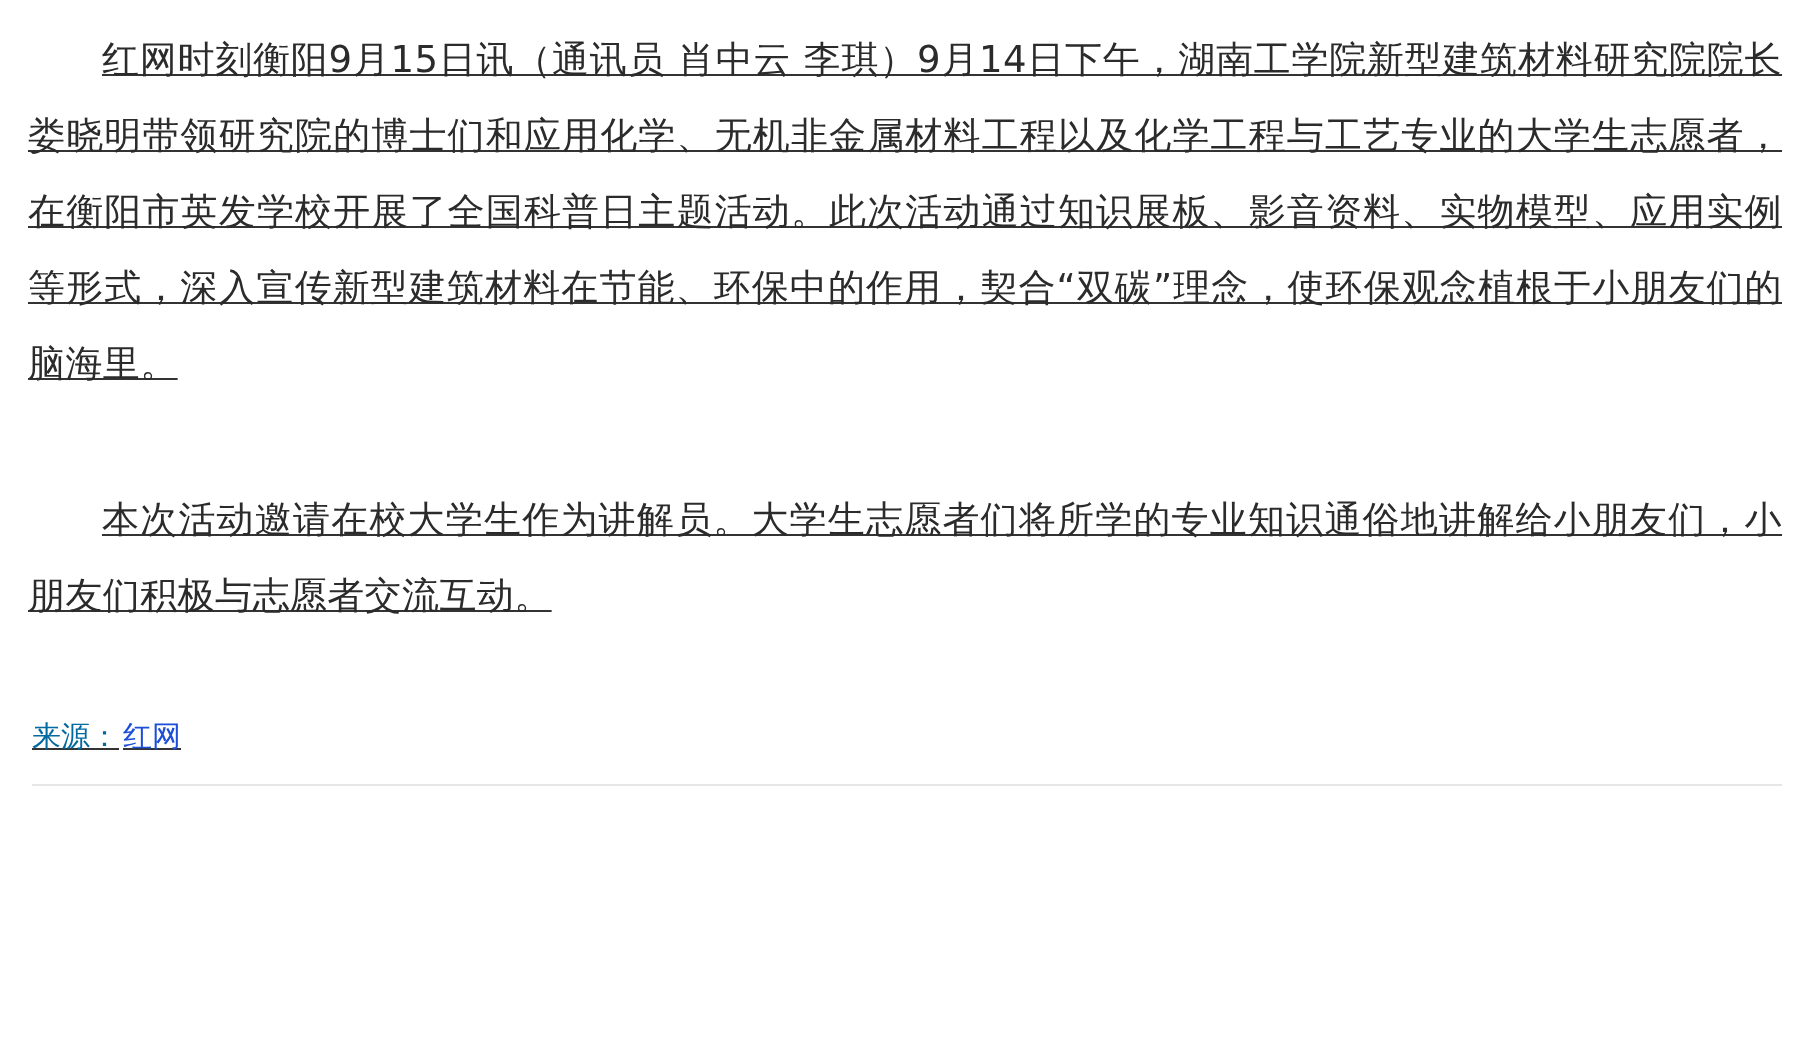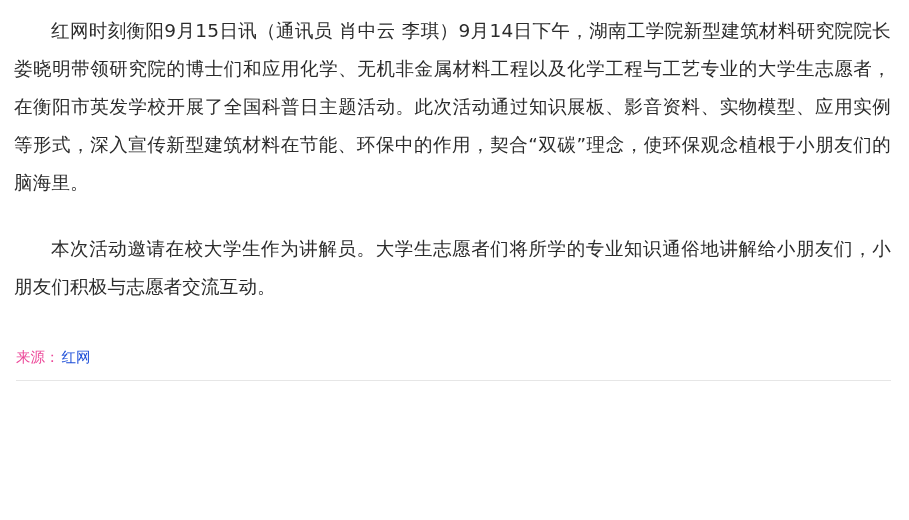--- a/index.html
+++ b/index.html
@@ -11,46 +11,47 @@
     width: 909px;
     height: 520px;
     font-family: "DejaVu Sans", "Liberation Sans", sans-serif;
     color: #333333;
     overflow: hidden;
   }
   .article {
     box-sizing: border-box;
     width: 909px;
     padding: 12px 18px 0 14px;
+    text-decoration: underline;
   }
   .para {
     font-size: 18.5px;
     line-height: 38px;
     color: #2b2b2b;
     text-align: justify;
     text-justify: inter-ideograph;
     text-indent: 2em;
     margin: 0 0 16px 0;
     letter-spacing: 0.2px;
   }
   .para.second {
-    margin-top: 28px;
+    margin-top: 40px;
   }
   .meta {
     margin-top: 34px;
     padding-left: 2px;
   }
   .meta-row {
     font-size: 14.5px;
     line-height: 34px;
     color: #8a8a8a;
     white-space: nowrap;
   }
   .meta-label {
-    color: #ec4899;
+    color: #0369a1;
   }
   .meta-value {
     color: #1d4ed8;
     margin-left: 2px;
   }
   .divider {
     height: 1px;
     background: #e6e6e6;
     margin: 6px 0 0 0;
     width: 100%;

